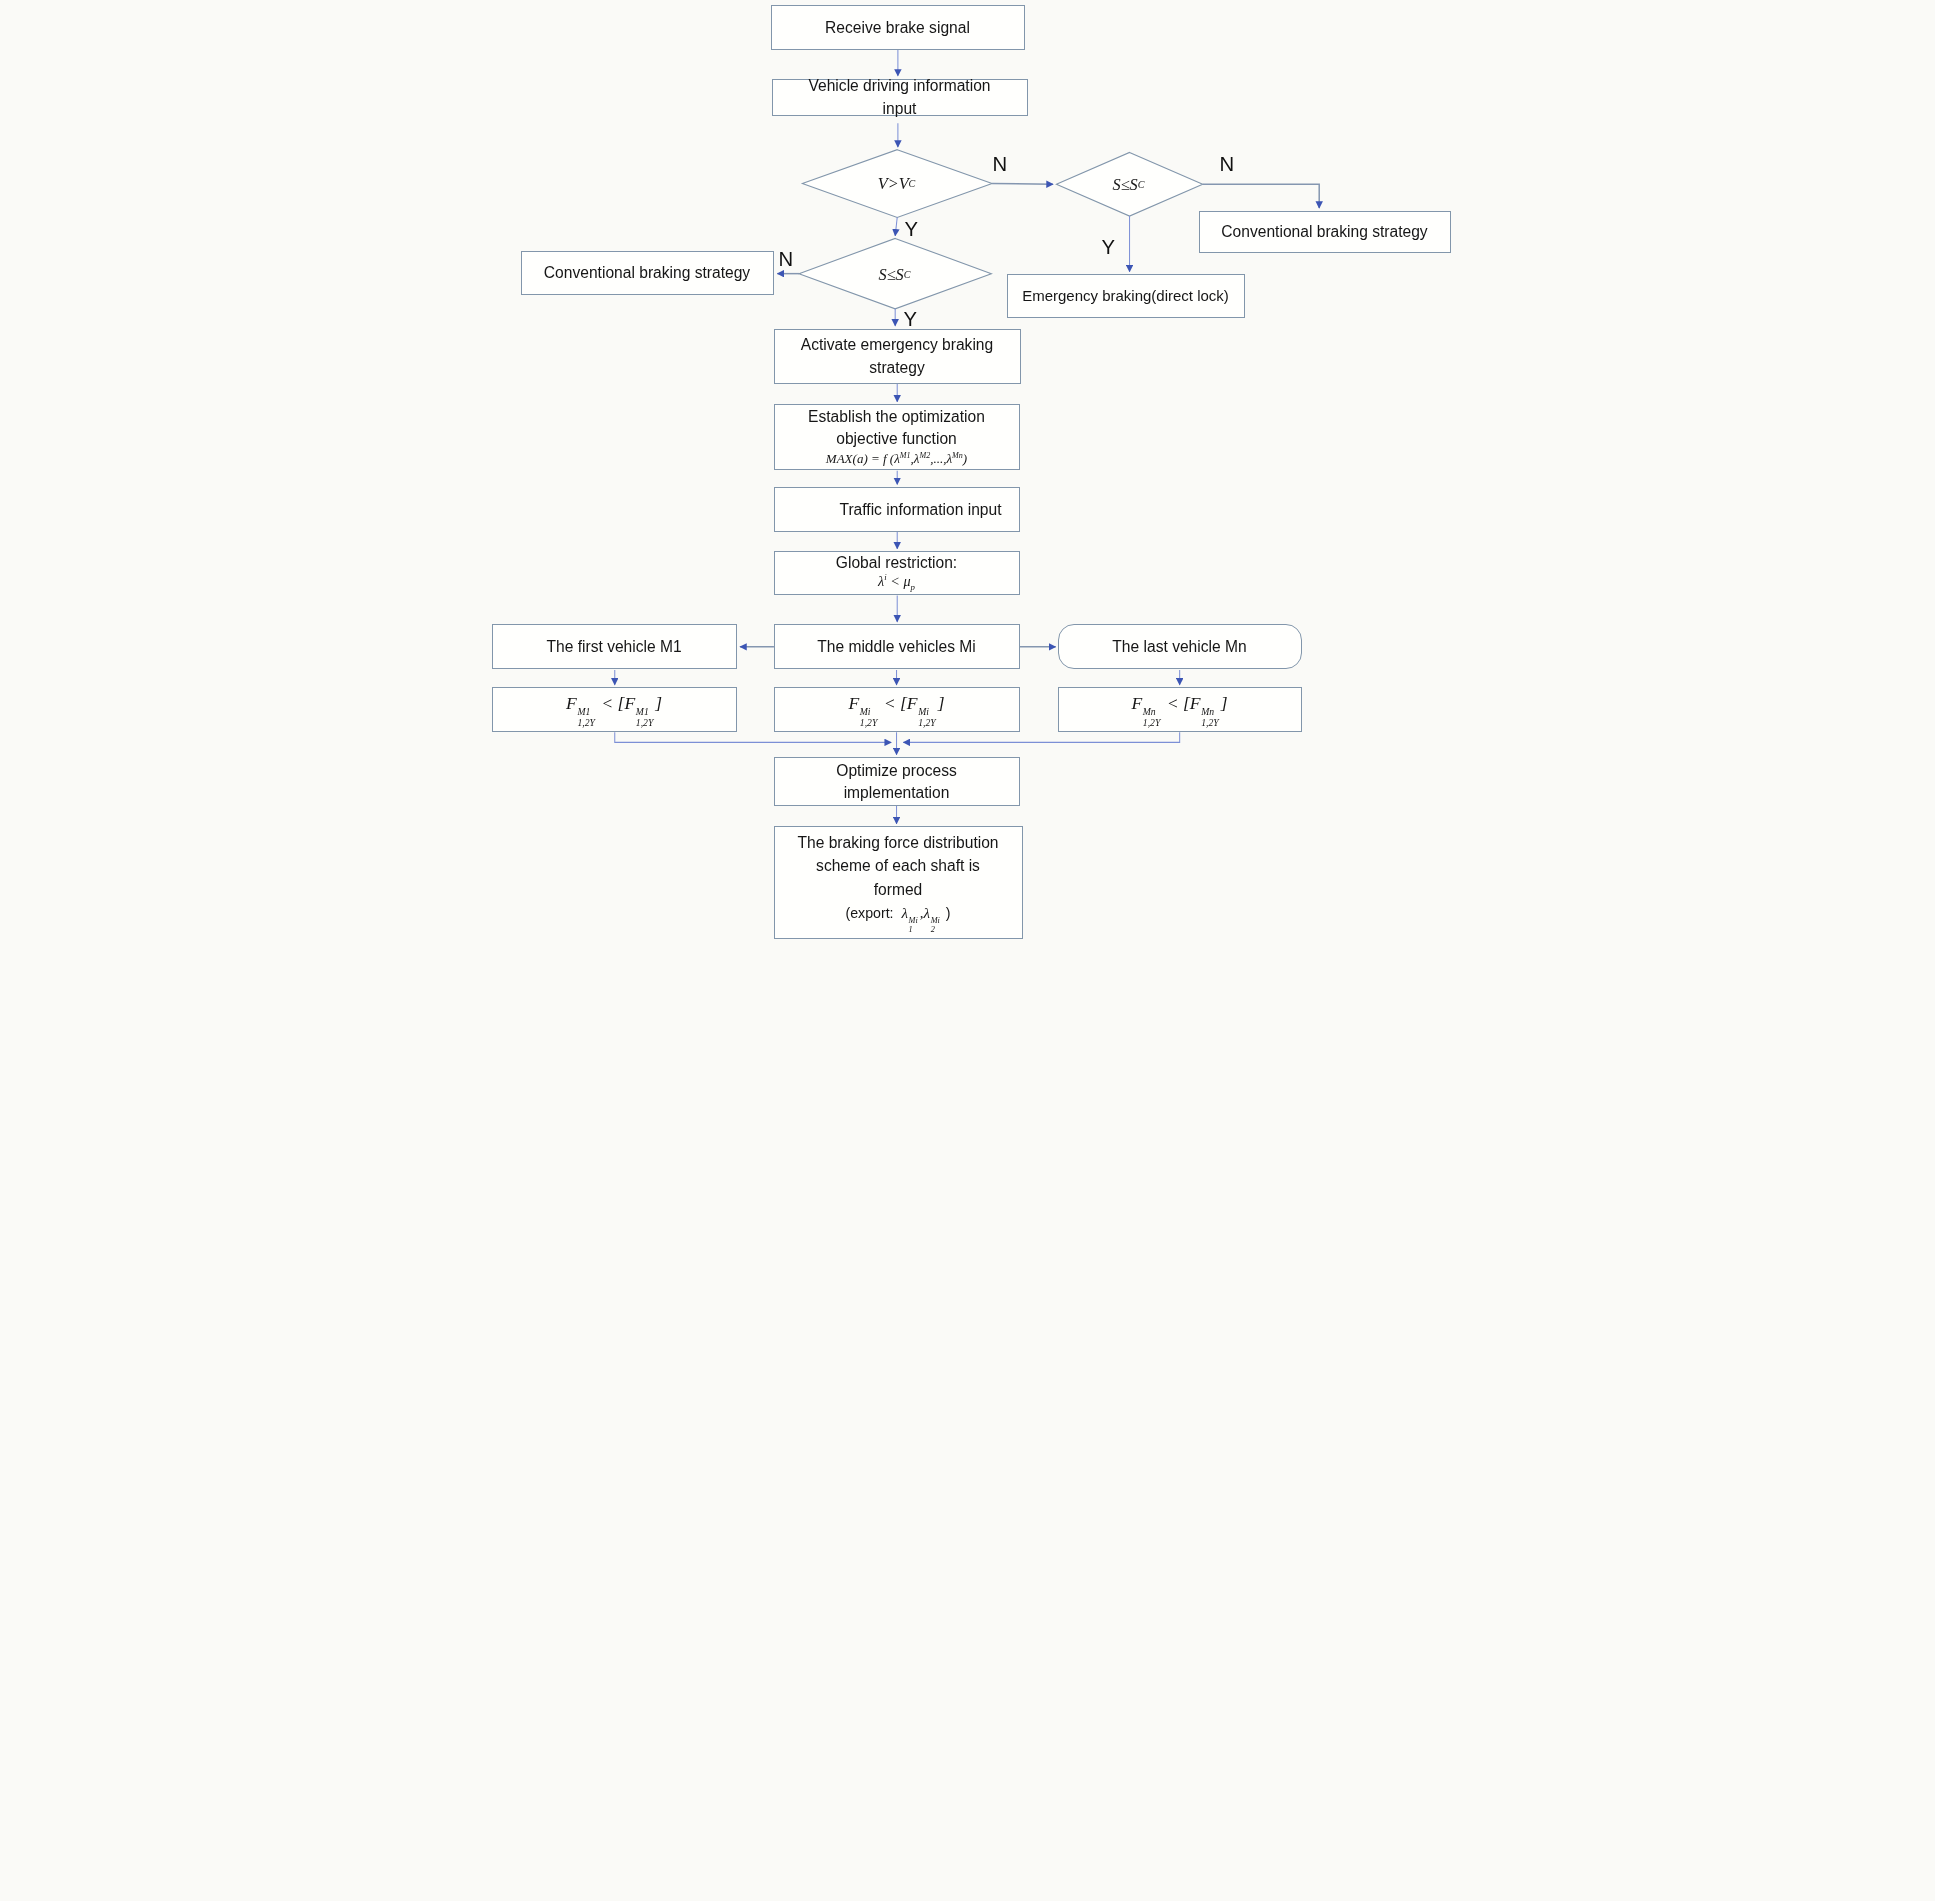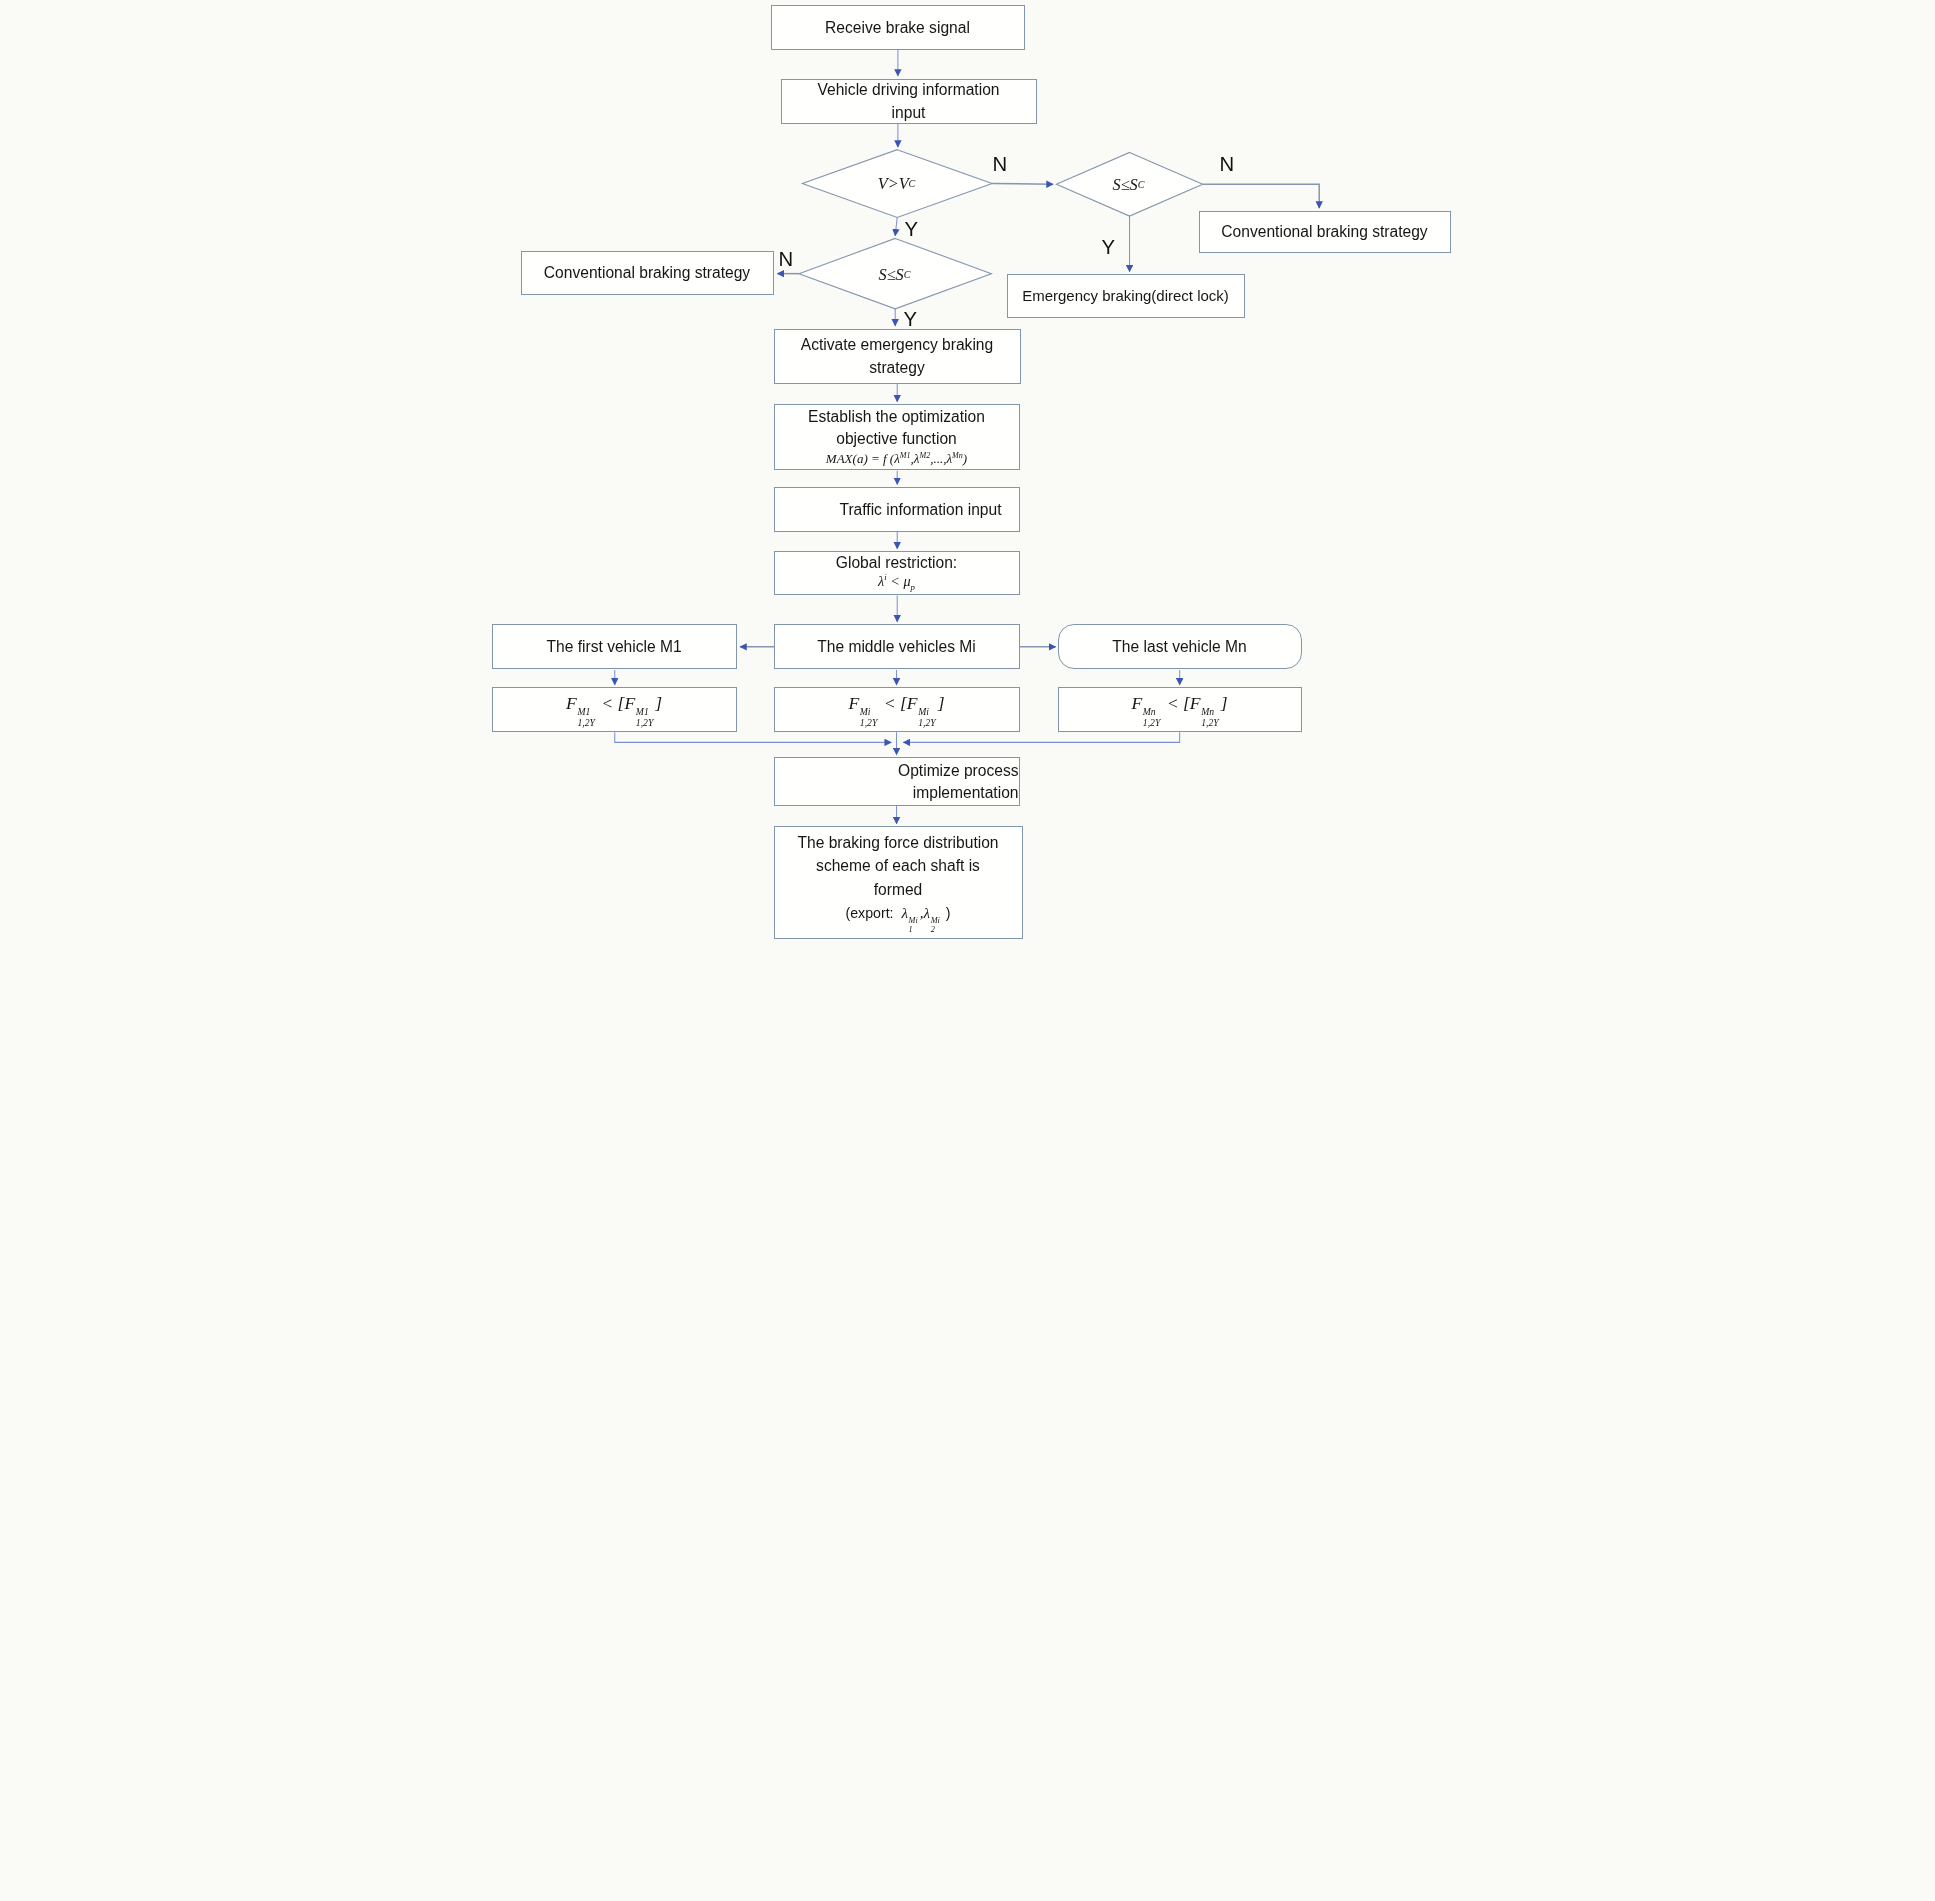--- a/index.html
+++ b/index.html
@@ -45,35 +45,35 @@
     display:inline-flex;flex-direction:column;align-items:flex-start;
     font-size:0.55em;line-height:1.12;vertical-align:-0.62em;
     margin:0 2px 0 0.7px;
   }
   .edge-label{
     position:absolute;font-size:20.3px;color:#111;
     font-family:"Liberation Sans",sans-serif;
   }
   
   #n-receive  {left:287px;top:5.4px;   width:254px;height:45px;}
-  #n-vehicle  {left:297px;top:79px; width:256px;height:45px;line-height:1.42;}
+  #n-vehicle  {left:288px;top:79px; width:256px;height:37px;line-height:1.42;}
   #n-convR    {left:715px;top:211px;width:252px;height:42px;}
   #n-convL    {left:37px; top:251px; width:253px;height:44px;}
   #n-emerg    {left:523px;top:274px; width:238px;height:44px;font-size:15px;}
   #n-activate {left:290px;top:329px; width:247px;height:55px;line-height:1.45;}
   #n-establish{left:290px;top:404px; width:246px;height:66px;line-height:1.35;}
   #n-traffic  {left:290px;top:487px; width:246px;height:45px;padding-left:48px;}
   #n-global   {left:290px;top:551px; width:246px;height:44px;line-height:1.25;}
   #n-first    {left:8.1px; top:624px; width:245px;height:45px;}
   #n-middle   {left:290px;top:624px; width:246px;height:45px;}
   #n-last     {left:574px;top:624px; width:244px;height:45px;border-radius:16px;}
   #n-fm1      {left:8.1px; top:687px;width:245px;height:45px;}
   #n-fmi      {left:290px;top:687px;width:246px;height:45px;}
   #n-fmn      {left:574px;top:687px;width:244px;height:45px;}
-  #n-optimize {left:290px;top:757px;width:246px;height:49px;line-height:1.4;align-items:flex-end;}
+  #n-optimize {left:290px;top:757px;width:246px;height:49px;line-height:1.4;}
   #n-final    {left:290px;top:826px;width:249px;height:113px;line-height:1.5;}
   #t-d1{left:318px;top:165px;width:190px;height:37px;}
   #t-d2{left:572px;top:167px;width:146px;height:35px;}
   #t-d3{left:315px;top:256px;width:192px;height:37px;}
   #l-n1{left:509px; top:153px;}
   #l-y1{left:421px; top:218px;}
   #l-n2{left:736px;top:153px;}
   #l-y2{left:618px; top:236px;}
   #l-n3{left:295px; top:248px;}
   #l-y3{left:420px; top:308px;}

